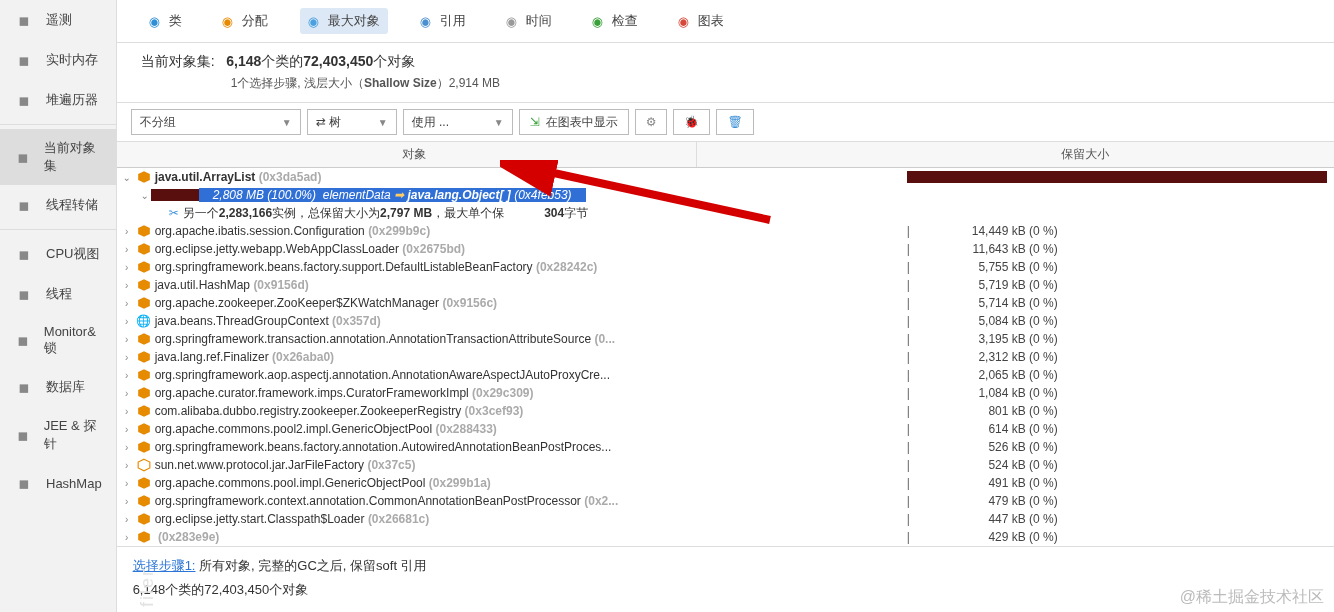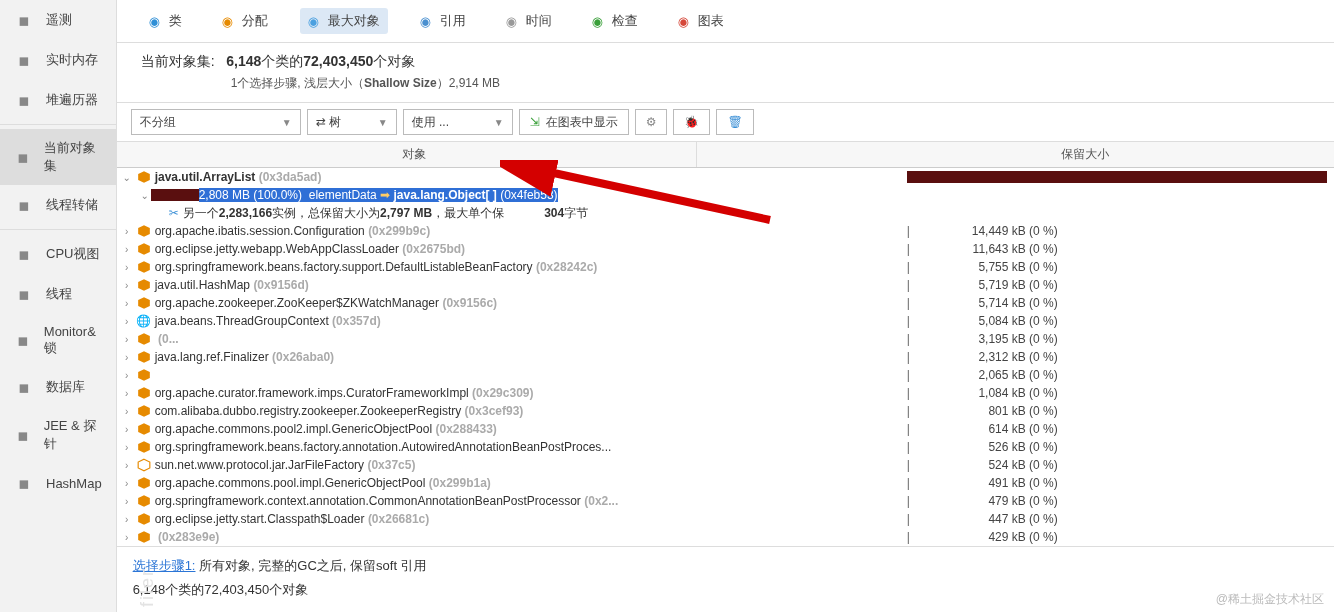--- a/index.html
+++ b/index.html
@@ -31,31 +31,31 @@
 .row { display: flex; align-items: center; height: 18px; font-size: 12px; white-space: nowrap; }
 .row .left { width: 790px; display: flex; align-items: center; overflow: hidden; }
 .row .right { flex: 1; display: flex; align-items: center; gap: 8px; }
 .expander { width: 12px; text-align: center; color: #888; cursor: pointer; font-size: 10px; }
 .indent0 { padding-left: 4px; }
 .indent1 { padding-left: 22px; }
 .indent2 { padding-left: 48px; }
 .obj-icon { width: 14px; height: 14px; display: inline-flex; align-items: center; justify-content: center; margin: 0 4px; }
 .hex-orange { color: #e68a00; }
 .addr { color: #aaa; font-weight: bold; }
-.hl { background: #2f6fd6; color: #fff; padding: 0 0; }
+.hl { background: #2f6fd6; color: #fff; padding: 0 14px; font-style: italic; }
 .bar { height: 12px; background: #5a0f0f; }
 .bar.w-big { width: 420px; }
 .bar.w-sm { width: 48px; }
 .size-col { width: 140px; color: #444; text-align: right; }
 .scissors { color: #3a8fd6; margin: 0 4px; }
 .footer { padding: 10px 16px; border-top: 1px solid #ddd; font-size: 13px; color: #333; }
 .footer a { color: #2b75d6; text-decoration: underline; cursor: pointer; }
 .arrow-annot { position: absolute; pointer-events: none; }
 .watermark-side { position: absolute; left: 158px; bottom: 5px; color: #e3e3e3; font-size: 18px; transform: rotate(-90deg); transform-origin: left bottom; letter-spacing: 2px; }
-.watermark-corner { position: absolute; right: 10px; bottom: 4px; color: #bbb; font-size: 12px; }
+.watermark-corner { position: absolute; right: 10px; bottom: 4px; color: #bbb; font-size: 16px; }
 svg.hex { width: 14px; height: 14px; }
 </style>
 </head>
 <body>
 
 <div class="layout">
   <div class="sidebar">
     <div id="sidebar-items">
         <div class="side-item">
           <span class="side-icon">◼</span>
@@ -303,21 +303,21 @@
     </div>
           </div>
           <div class="row">
     <div class="left indent0">
       <span class="expander">›</span>
       <span class="obj-icon hex-orange">
                 <svg class="hex" viewBox="0 0 24 24">
                   <polygon points="12,2 22,7 22,17 12,22 2,17 2,7" fill="#e68a00"></polygon>
                 </svg>
               </span>
-      &nbsp;<span class="addr">(0...</span>
+      <span>org.springframework.transaction.annotation.AnnotationTransactionAttributeSource</span>&nbsp;<span class="addr">(0...</span>
     </div>
     <div class="right">
       <span style="color:#666">|</span>
       <span class="size-col">3,195 kB (0 %)</span>
     </div>
           </div>
           <div class="row">
     <div class="left indent0">
       <span class="expander">›</span>
       <span class="obj-icon hex-orange">
@@ -333,21 +333,21 @@
     </div>
           </div>
           <div class="row">
     <div class="left indent0">
       <span class="expander">›</span>
       <span class="obj-icon hex-orange">
                 <svg class="hex" viewBox="0 0 24 24">
                   <polygon points="12,2 22,7 22,17 12,22 2,17 2,7" fill="#e68a00"></polygon>
                 </svg>
               </span>
-      &nbsp;<span class="addr"></span>
+      <span>org.springframework.aop.aspectj.annotation.AnnotationAwareAspectJAutoProxyCre...</span>&nbsp;<span class="addr"></span>
     </div>
     <div class="right">
       <span style="color:#666">|</span>
       <span class="size-col">2,065 kB (0 %)</span>
     </div>
           </div>
           <div class="row">
     <div class="left indent0">
       <span class="expander">›</span>
       <span class="obj-icon hex-orange">

